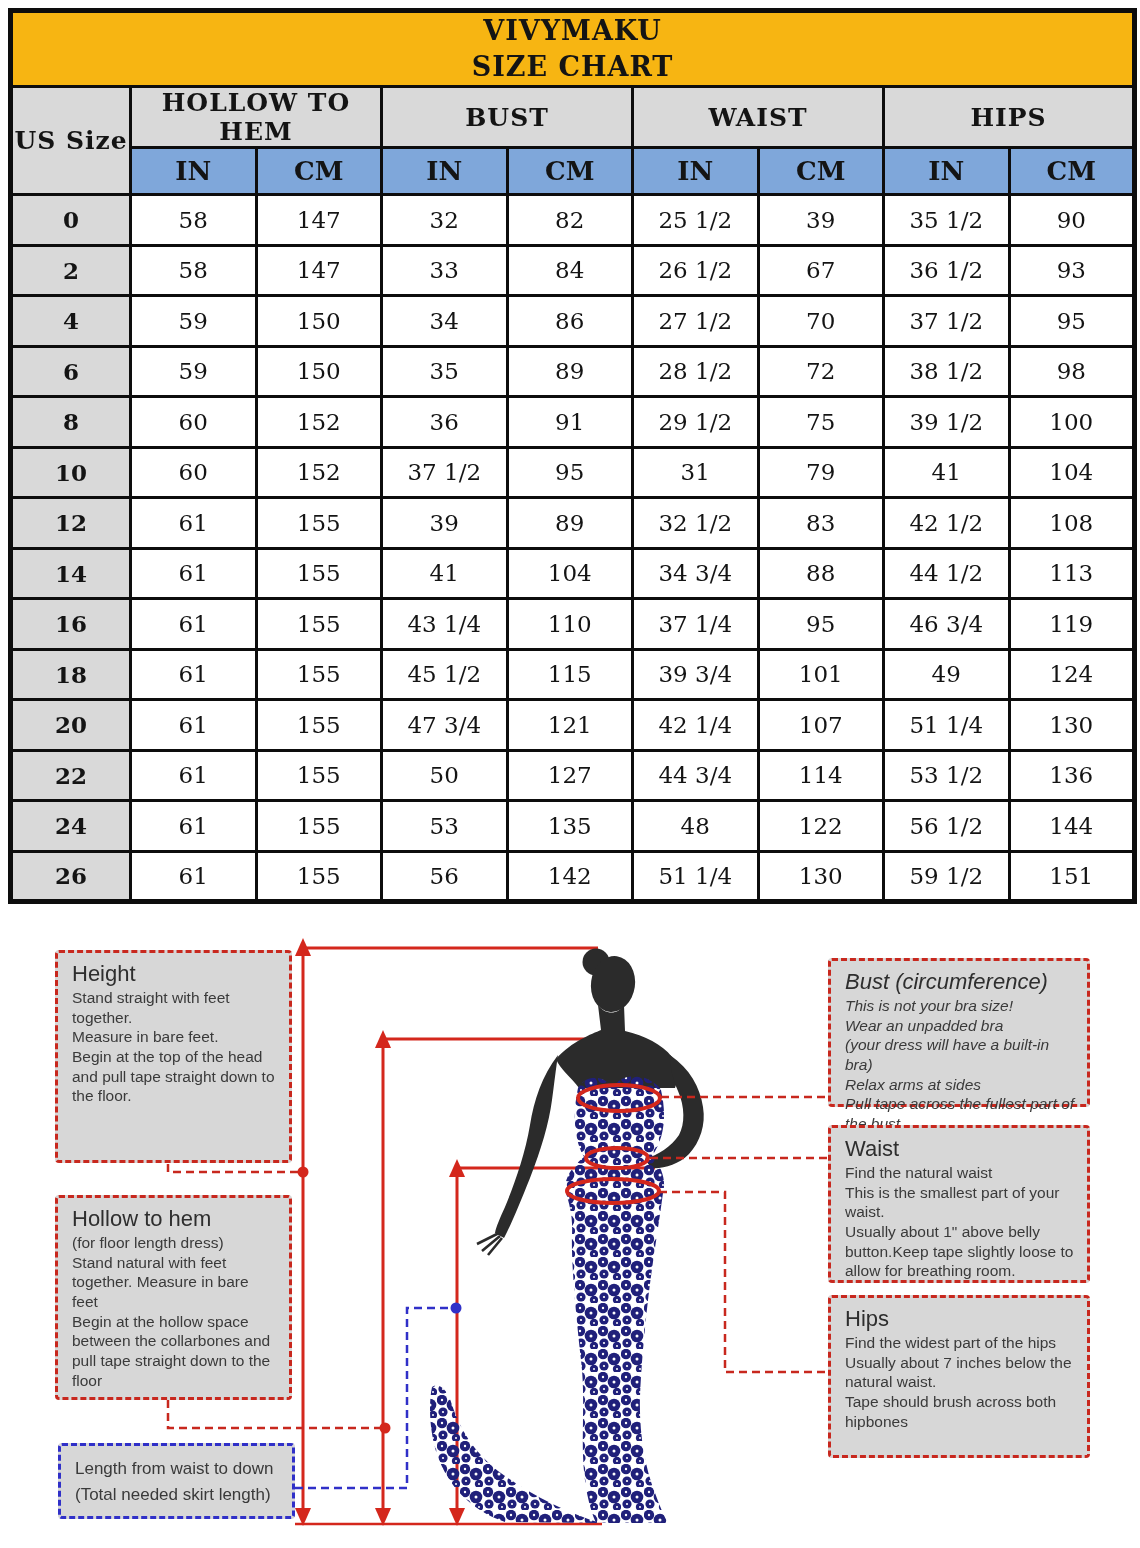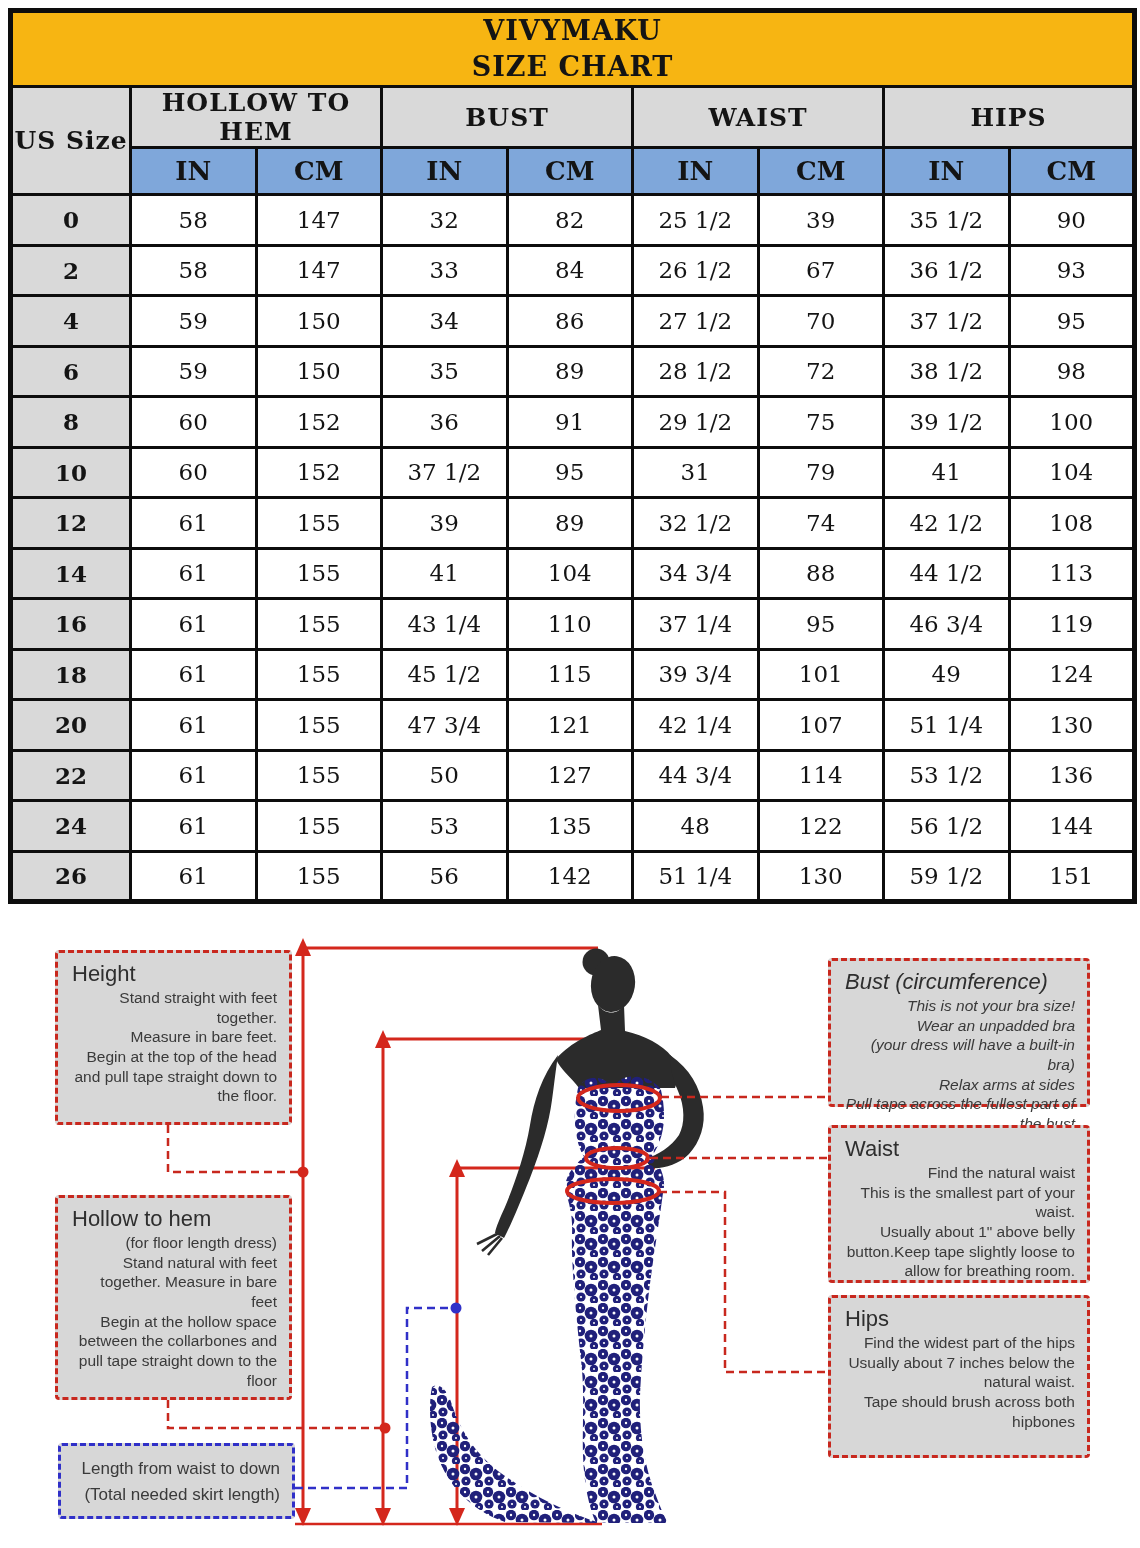--- a/index.html
+++ b/index.html
@@ -31,21 +31,21 @@
   
   .guide { position:absolute; left:0; top:935px; width:1140px; height:613px; font-family:"Liberation Sans", sans-serif; }
   .guide svg { position:absolute; left:0; top:0; }
   .gbox {
     position:absolute; background:#D7D7D7; border-radius:4px;
     padding:8px 12px 6px 14px; color:#3a3a3a;
   }
   .gbox.red  { border:3px dashed #C8281E; }
   .gbox.blue { border:3px dashed #3030C8; }
   .gtitle { font-size:22px; color:#2e2e2e; margin-bottom:1px; }
-  .gline  { font-size:15.5px; line-height:1.27;text-align:right; }
+  .gline  { font-size:15.5px; line-height:1.27; }
   .gbox.blue .gline { font-size:17px; line-height:1.3; padding-top:4px; }
 </style>
 </head>
 <body>
 
 <div class="page">
 
   <table class="size-table">
     <colgroup>
       <col style="width:120px">
@@ -150,21 +150,21 @@
           <td>41</td>
           <td>104</td>
         </tr>
         <tr>
           <td class="size-col">12</td>
           <td>61</td>
           <td>155</td>
           <td>39</td>
           <td>89</td>
           <td>32 1/2</td>
-          <td>74</td>
+          <td>83</td>
           <td>42 1/2</td>
           <td>108</td>
         </tr>
         <tr>
           <td class="size-col">14</td>
           <td>61</td>
           <td>155</td>
           <td>41</td>
           <td>104</td>
           <td>34 3/4</td>
@@ -303,21 +303,21 @@
       <g fill="#D4271C">
         <polygon points="303,3 295,21 311,21"></polygon>
         <polygon points="383,95 375,113 391,113"></polygon>
         <polygon points="457,224 449,242 465,242"></polygon>
         <polygon points="303,591 295,573 311,573"></polygon>
         <polygon points="383,591 375,573 391,573"></polygon>
         <polygon points="457,591 449,573 465,573"></polygon>
       </g>
     </svg>
 
-    <div class="gbox red" style="left:55px; top:15px; width:237px; height:175px;">
+    <div class="gbox red" style="left:55px; top:15px; width:237px; height:213px;">
       <div class="gtitle">Height</div>
       <div>
           <div class="gline">Stand straight with feet together.</div>
           <div class="gline">Measure in bare feet.</div>
           <div class="gline">Begin at the top of the head and pull tape straight down to the floor.</div>
         </div>
     </div>
 
     <div class="gbox red" style="left:55px; top:260px; width:237px; height:205px;">
       <div class="gtitle">Hollow to hem</div>

